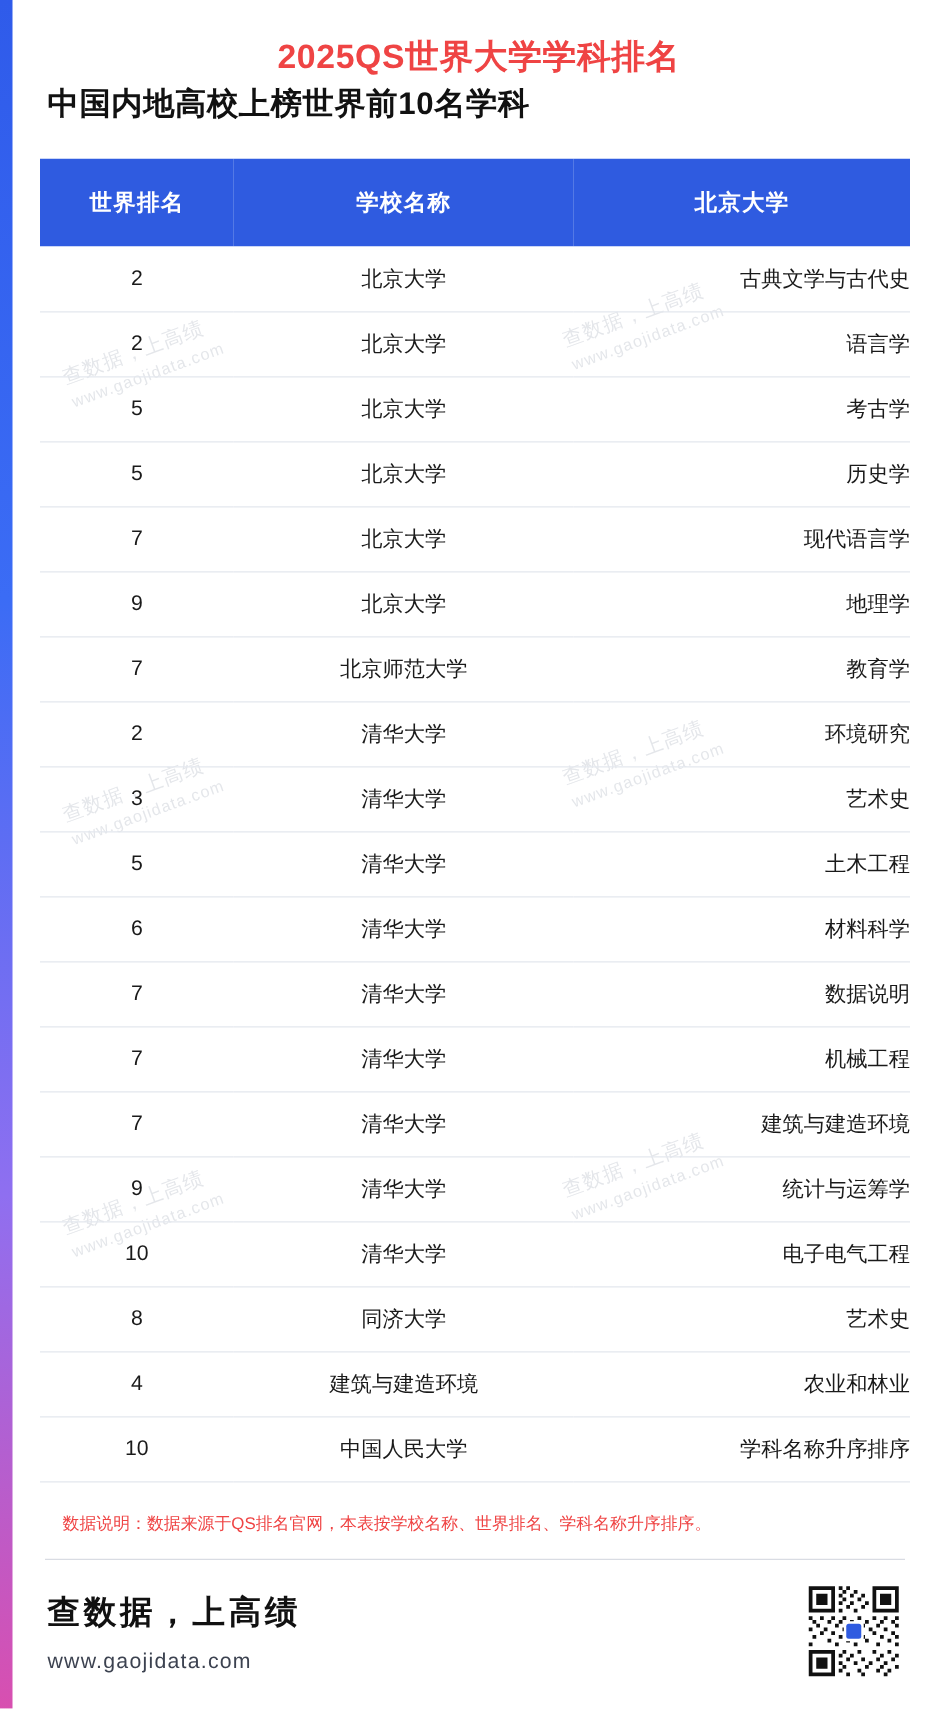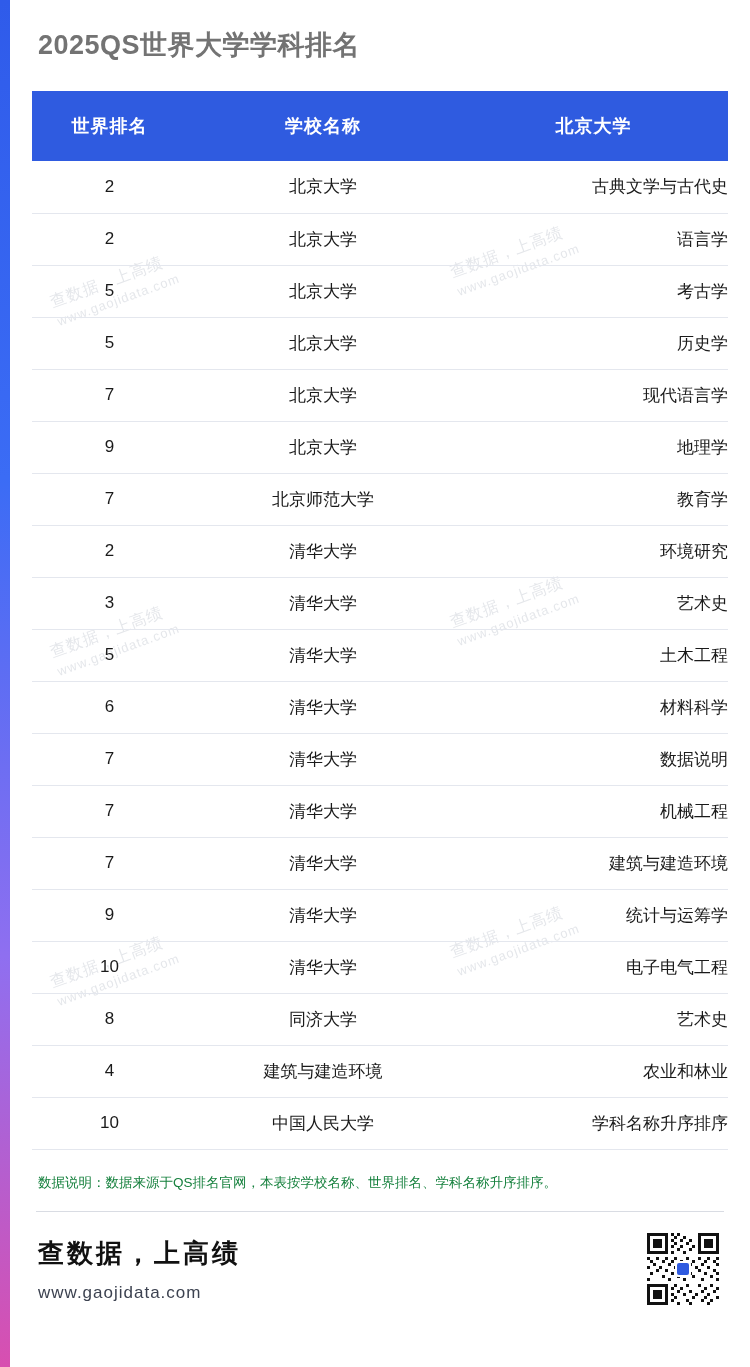--- a/index.html
+++ b/index.html
@@ -31,23 +31,24 @@
     padding: 0 22px;
   }
   
   .header {
     padding-top: 26px;
     padding-left: 6px;
   }
   .header h1 {
     font-size: 27px;
     font-weight: bold;
-    color: #737373;
+    color: #ef4444;
     letter-spacing: 0.5px;
     line-height: 1.45;
+    text-align: center;
   }
   .header h2 {
     font-size: 25px;
     font-weight: bold;
     color: #111111;
     letter-spacing: 0.5px;
     line-height: 1.45;
   }
   
   .table-wrap {
@@ -105,24 +106,25 @@
     letter-spacing: 1px;
   }
   .wm .wm1 { display: block; font-size: 16px; }
   .wm .wm2 { display: block; font-size: 13px; margin-top: 2px; }
 
   
   .note {
     margin-top: 22px;
     padding: 0 6px;
     font-size: 13.5px;
-    color: #15803d;
+    color: #ef4444;
     line-height: 1.6;
     position: relative;
     z-index: 2;
+    margin-left: 12px;
   }
   .divider {
     margin: 18px 4px 0 4px;
     height: 1px;
     background: #d9dce3;
   }
   
   .brand {
     margin-top: 18px;
     padding: 0 6px;
@@ -183,20 +185,21 @@
     <div class="wm" style="left:440px; top:920px;">
       <span class="wm1">查数据，上高绩</span>
       <span class="wm2">www.gaojidata.com</span>
     </div>
   </div>
 
   <div class="content">
 
     <div class="header">
       <h1>2025QS世界大学学科排名</h1>
+      <h2>中国内地高校上榜世界前10名学科</h2>
     </div>
 
     <div class="table-wrap">
       <table>
         <thead>
           <tr>
             <th class="col-rank">世界排名</th>
             <th class="col-school">学校名称</th>
             <th class="col-subject">北京大学</th>
           </tr>

